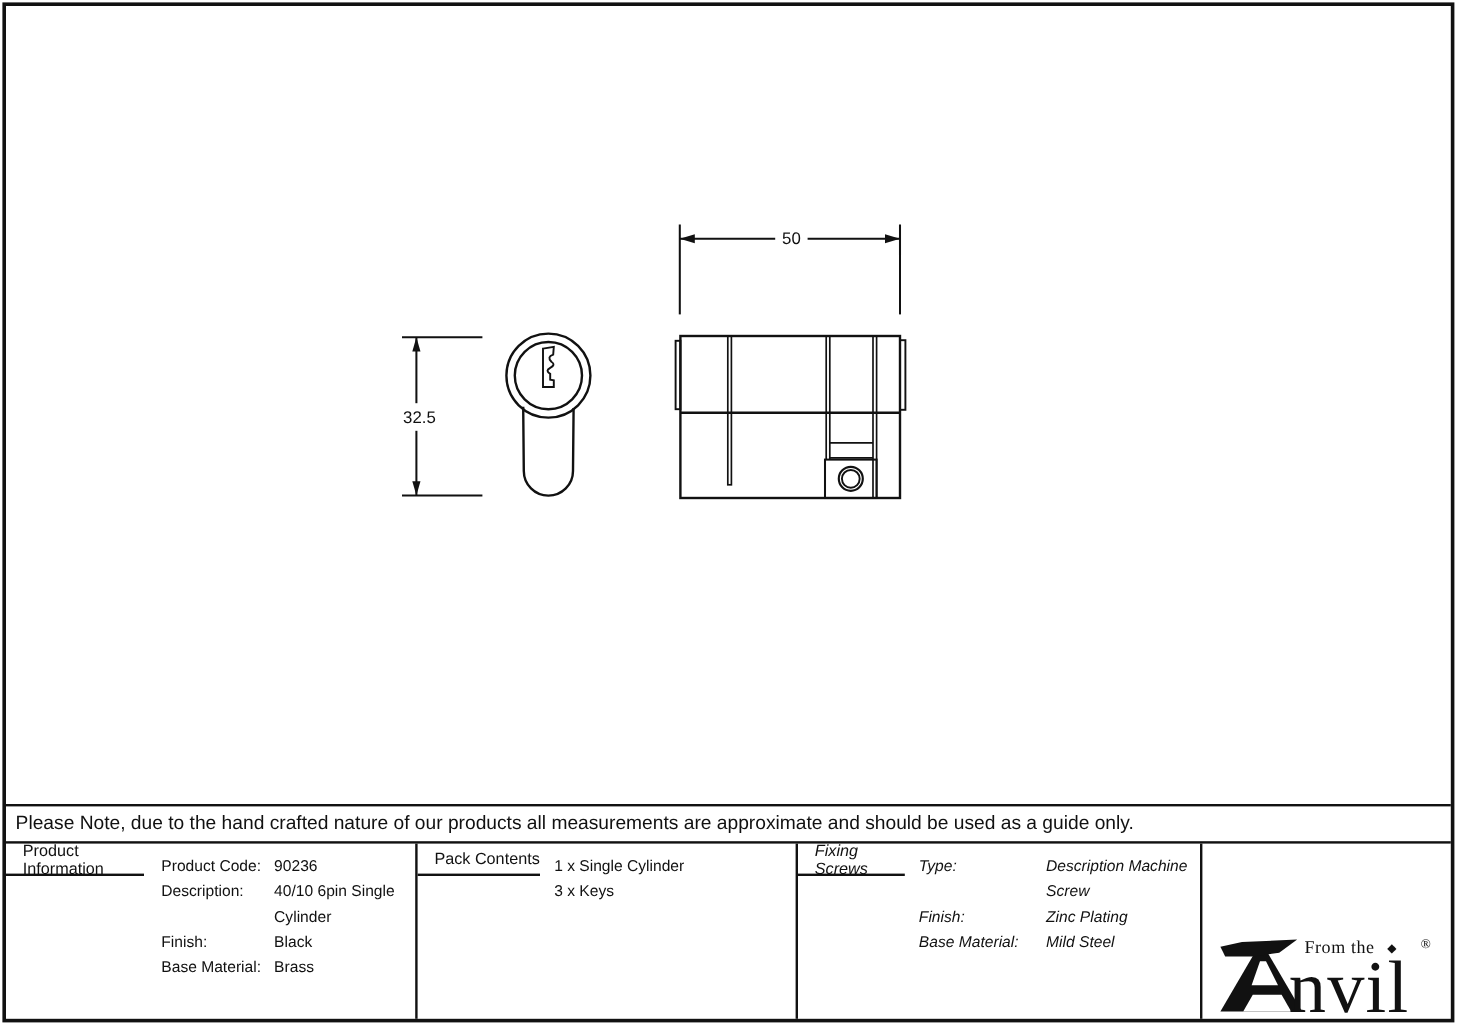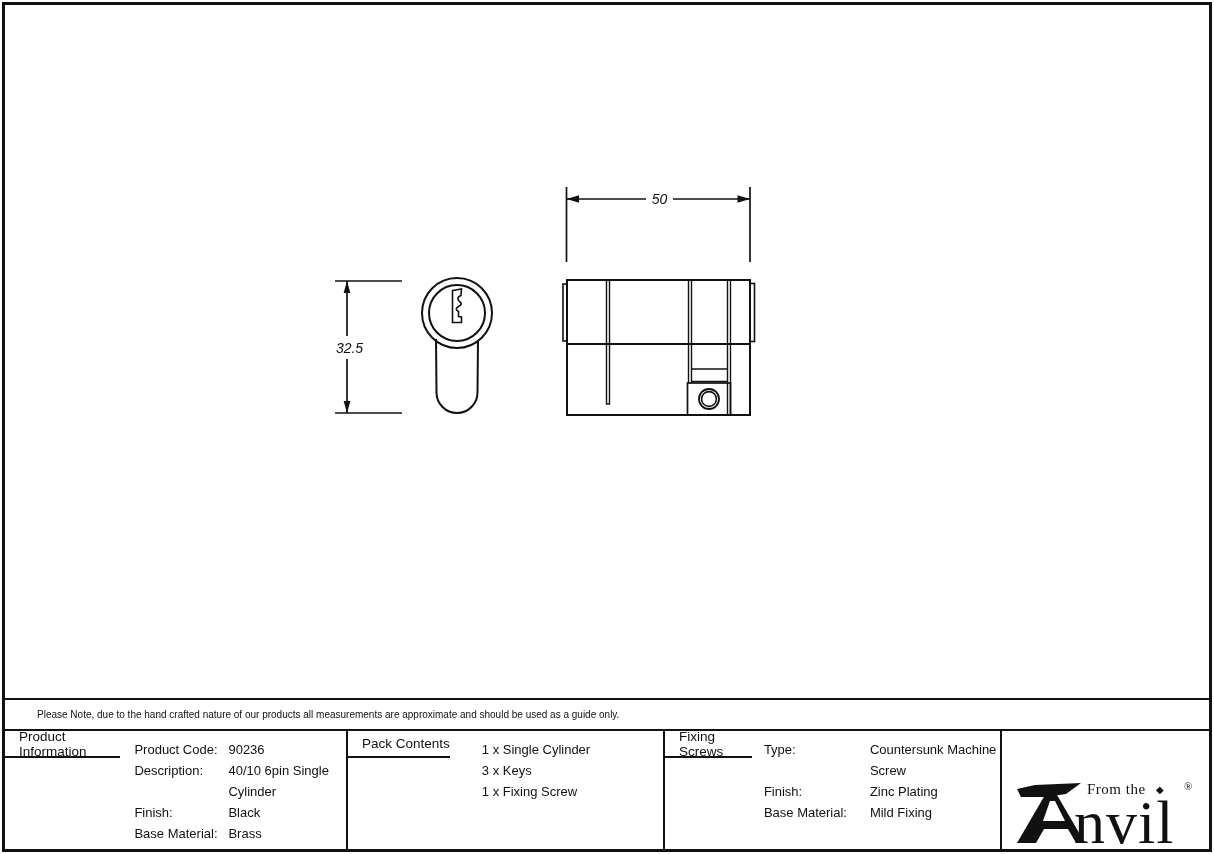--- a/index.html
+++ b/index.html
@@ -1,25 +1,25 @@
 <!DOCTYPE html>
 <html><head>
 <meta charset="utf-8">
 <style>
   html,body{margin:0;padding:0;background:#ffffff;}
   body{width:1214px;height:854px;position:relative;font-family:"Liberation Sans","DejaVu Sans",sans-serif;color:#111;}
   .page{position:absolute;inset:2px;border:3px solid #111;display:flex;flex-direction:column;background:#fff;}
-  .drawing-area{height:665px;position:relative;overflow:hidden;font-style:italic;}
+  .drawing-area{height:665px;position:relative;overflow:hidden;}
   .drawing-area svg{display:block;}
-  .note-row{border-top:2px solid #111;border-bottom:2px solid #111;height:29px;display:flex;align-items:center;padding-left:32px;font-size:10px;margin-top:28px;}
+  .note-row{border-top:2px solid #111;border-bottom:2px solid #111;height:29px;display:flex;align-items:center;padding-left:8px;font-size:16px;}
   .spec-table{flex:1;display:flex;min-height:0;}
   .col{border-right:2px solid #111;display:flex;flex-direction:row;}
   .col-product{width:341px;}
-  .col-pack{width:315px;gap:20px;}
-  .col-fixing{width:335px;}
+  .col-pack{width:315px;}
+  .col-fixing{width:335px;font-style:italic;}
   .col-logo{flex:1;border-right:none;display:flex;align-items:center;justify-content:center;}
   .col-header{height:25px;border-bottom:2px solid #111;display:flex;align-items:center;padding-left:14px;font-size:13.5px;}
   .col-body{padding:8px 0 0 14px;font-size:13px;line-height:21px;}
   .kv-row{display:flex;}
   .kv-label-narrow{width:94px;flex-shrink:0;}
   .kv-label-wide{width:106px;flex-shrink:0;}
   .pack-body{padding-left:12px;}
   .logo-wrap{display:flex;align-items:flex-end;justify-content:center;width:100%;height:100%;}
   text{fill:#111;}
   .dim-text{font-family:"Liberation Sans","DejaVu Sans",sans-serif;font-size:14px;}
@@ -107,38 +107,37 @@
           <span>Brass</span>
         </div>
       </div>
     </div>
 
     <div class="col col-pack">
       <div class="col-header">Pack Contents</div>
       <div class="col-body pack-body">
         <div>1 x Single Cylinder</div>
         <div>3 x Keys</div>
-        <div>1 x Fixing Screw</div>
       </div>
     </div>
 
     <div class="col col-fixing">
       <div class="col-header">Fixing Screws</div>
       <div class="col-body" style="padding-left:12px;">
         <div class="kv-row">
           <span class="kv-label-wide">Type:</span>
-          <span>Countersunk Machine Screw</span>
+          <span>Description Machine Screw</span>
         </div>
         <div class="kv-row">
           <span class="kv-label-wide">Finish:</span>
           <span>Zinc Plating</span>
         </div>
         <div class="kv-row">
           <span class="kv-label-wide">Base Material:</span>
-          <span>Mild Fixing</span>
+          <span>Mild Steel</span>
         </div>
       </div>
     </div>
 
     <div class="col col-logo">
       <div class="logo-wrap">
         <svg width="182" height="70" viewBox="0 0 182 70">
 
           <g>
             <polygon points="30,16 42,16 70,64 2,64" fill="#111"></polygon>

